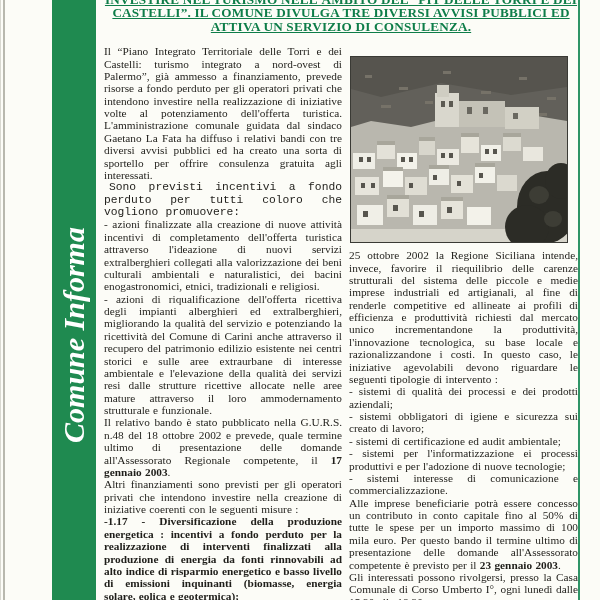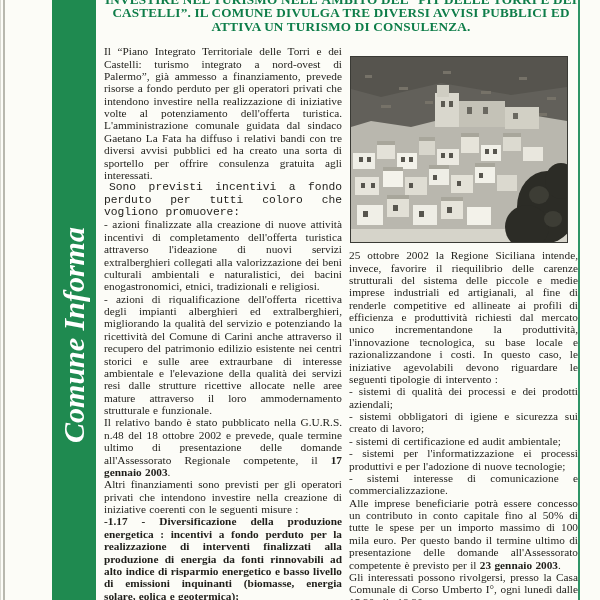--- a/index.html
+++ b/index.html
@@ -13,21 +13,21 @@
   .band-title{
     position:absolute;left:74px;top:335px;width:300px;height:44px;
     transform:translate(-50%,-50%) rotate(-90deg);
     color:#ffffff;font-style:italic;font-weight:bold;font-size:30px;
     text-align:center;line-height:44px;white-space:nowrap;
     font-family:"Liberation Serif","DejaVu Serif",serif;
   }
   .right-rule{position:absolute;left:578px;top:0;width:2px;height:600px;background:#2f9466;}
   .content{position:absolute;left:104px;top:0;width:474px;}
   .headline{margin-top:-7px;color:#0e7d49;font-weight:bold;font-size:13.2px;line-height:13.4px;text-align:center;letter-spacing:.2px;}
-  .hl-line{white-space:nowrap;}
+  .hl-line{white-space:nowrap;text-decoration:underline;}
   .columns{display:flex;gap:7px;margin-top:12px;}
   .col-left{width:238px;}
   .col-right{width:229px;}
   .para{margin:0;font-size:11.3px;line-height:12.38px;text-align:justify;color:#1f1e1a;
         -webkit-hyphens:none;hyphens:none;word-spacing:.5px;}
   .para.ind{text-indent:5px;font-family:Liberation Mono, monospace;}
   .para b{font-weight:bold;}
   .photo{width:216px;height:185px;border:1px solid #3a3a35;margin:11px 0 6px 1px;background:#c9c7c0;}
   .photo svg{display:block;}
 </style>
@@ -38,21 +38,21 @@
   <div class="scan-edge2"></div>
   <div class="scan-edge"></div>
   <div class="band"></div>
   <div class="band-title">Comune Informa</div>
   <div class="right-rule"></div>
 
   <div class="content">
     <div class="headline">
         <div class="hl-line">INVESTIRE NEL TURISMO NELL'AMBITO DEL “PIT DELLE TORRI E DEI</div>
         <div class="hl-line">CASTELLI”. IL COMUNE DIVULGA TRE DIVERSI AVVISI PUBBLICI ED</div>
-        <div class="hl-line">ATTIVA UN TURISMO DI  CONSULENZA.</div>
+        <div class="hl-line">ATTIVA UN SERVIZIO DI  CONSULENZA.</div>
       </div>
     <div class="columns">
       <div class="col-left" id="left-col">
           <p class="para"><span>Il “Piano Integrato Territoriale delle Torri e dei Castelli: turismo integrato a nord-ovest di Palermo”, già ammesso a finanziamento, prevede risorse a fondo perduto per gli operatori privati che intendono investire nella realizzazione di iniziative volte al potenziamento dell'offerta turistica. L'amministrazione comunale guidata dal sindaco Gaetano La Fata ha diffuso i relativi bandi con tre diversi avvisi pubblici ed ha creato una sorta di sportello per offrire consulenza gratuita agli interessati.</span></p>
           <p class="para ind"><span>Sono previsti incentivi a fondo perduto per tutti coloro che vogliono promuovere:</span></p>
           <p class="para"><span>- azioni finalizzate alla creazione di nuove attività incentivi di completamento dell'offerta turistica attraverso l'ideazione di nuovi servizi extralberghieri collegati alla valorizzazione dei beni culturali ambientali e naturalistici, dei bacini enogastronomici, etnici, tradizionali e religiosi.</span></p>
           <p class="para"><span>- azioni di riqualificazione dell'offerta ricettiva degli impianti alberghieri ed extralberghieri, migliorando la qualità del servizio e potenziando la ricettività del Comune di Carini anche attraverso il recupero del patrimonio edilizio esistente nei centri storici e sulle aree extraurbane di interesse ambientale e l'elevazione della qualità dei servizi resi dalle strutture ricettive allocate nelle aree mature attraverso il loro ammodernamento strutturale e funzionale.</span></p>
           <p class="para"><span>Il relativo bando è stato pubblicato nella G.U.R.S. n.48 del 18 ottobre 2002 e prevede, quale termine ultimo di presentazione delle domande all'Assessorato Regionale  competente, il </span><b>17 gennaio 2003</b><span>.</span></p>
           <p class="para"><span>Altri finanziamenti sono previsti per gli operatori privati che intendono investire nella creazione di iniziative coerenti con le seguenti misure :</span></p>
           <p class="para"><b>-1.17 - Diversificazione della produzione energetica : incentivi a fondo perduto per la realizzazione di interventi finalizzati alla produzione di energia da fonti rinnovabili ad alto indice di risparmio energetico e basso livello di emissioni inquinanti (biomasse, energia solare, eolica e geotermica);</b></p>

